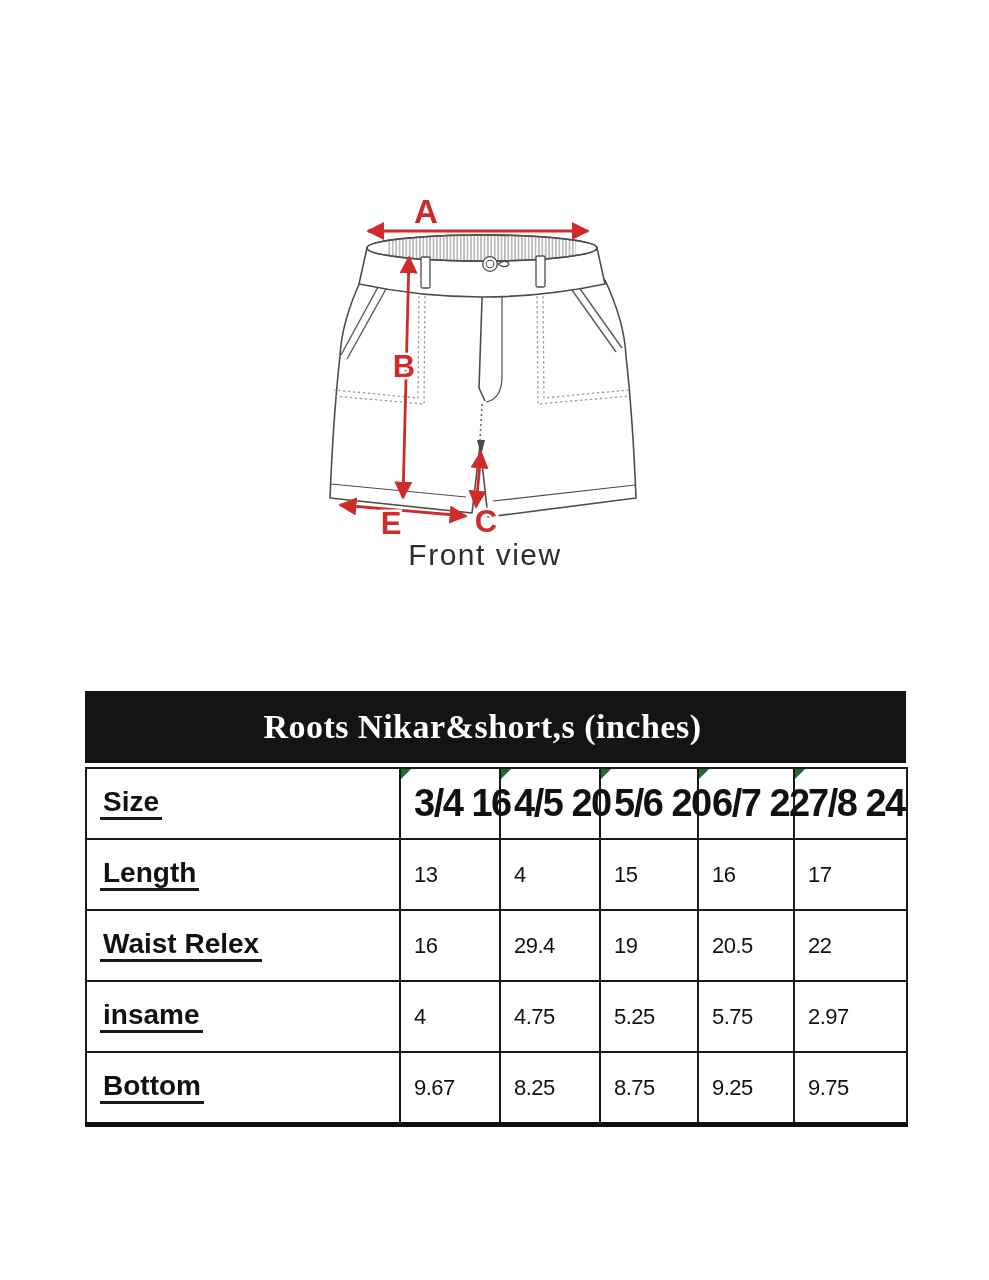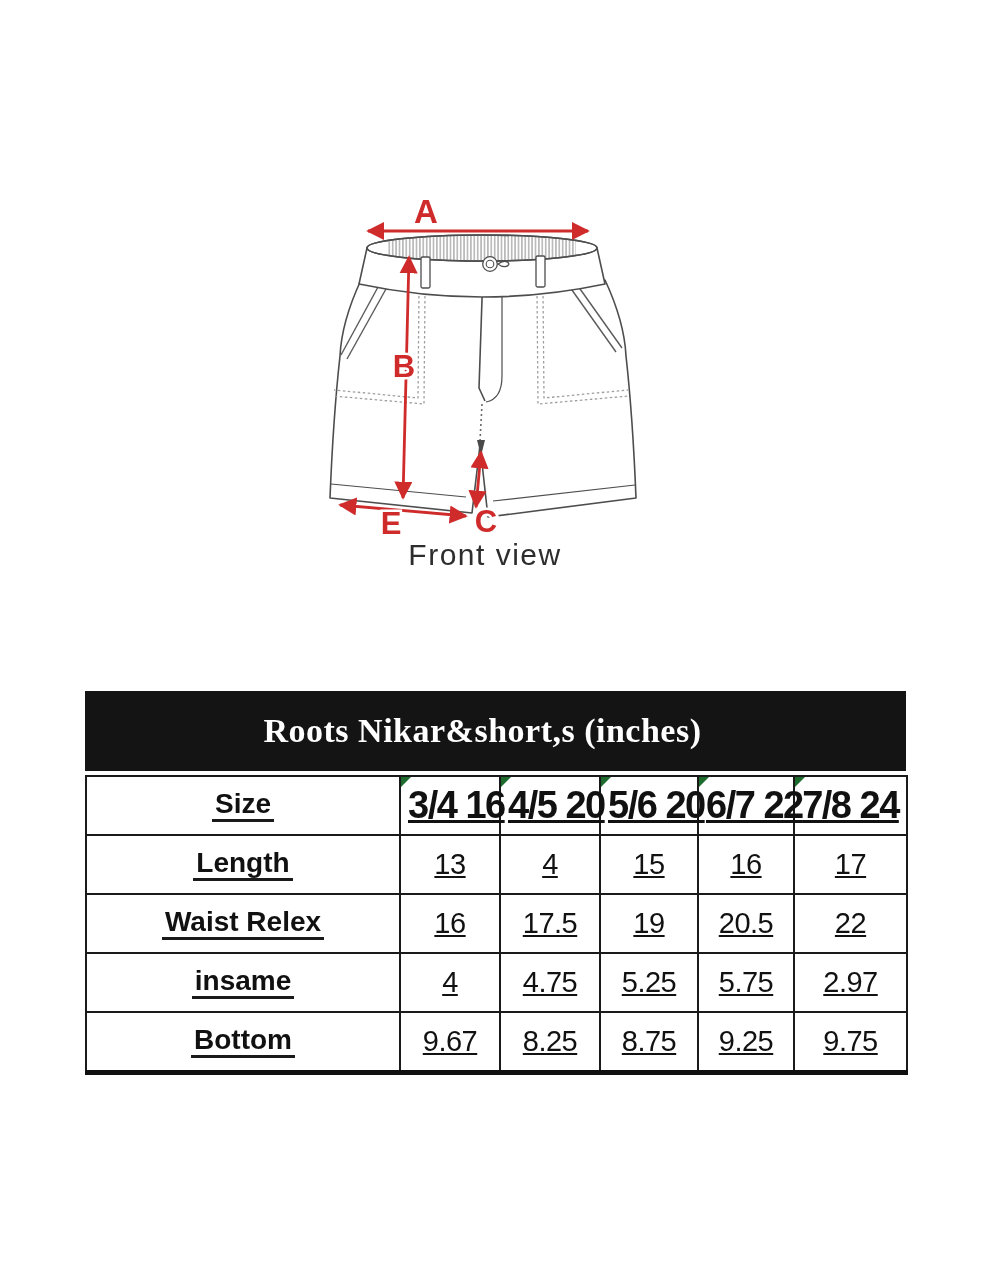--- a/index.html
+++ b/index.html
@@ -5,32 +5,32 @@
   html,body{margin:0;padding:0;background:#ffffff;}
   body{width:989px;height:1280px;position:relative;overflow:hidden;
        font-family:"Liberation Sans",sans-serif;color:#111;}
 
   
   .figure-wrap{position:absolute;left:295px;top:185px;width:410px;height:400px;}
   .figure-wrap svg{display:block;width:100%;height:100%;}
 
   
   .sheet{position:absolute;left:85px;top:691px;width:821px;}
-  .title-bar{height:80px;background:#141414;display:flex;align-items:center;
+  .title-bar{height:72px;background:#141414;display:flex;align-items:center;
              justify-content:center;padding-right:26px;box-sizing:border-box;}
   .title-bar .t{color:#ffffff;font-family:"Liberation Serif",serif;font-weight:700;
                 font-size:34px;letter-spacing:.5px;white-space:nowrap;}
   .sheet table{margin-top:4px;width:821px;table-layout:fixed;border-collapse:collapse;
                border:2px solid #1a1a1a;border-bottom:5px solid #101010;}
-  .sheet td{border:2px solid #1a1a1a;height:43px;text-align:center;vertical-align:middle;
-            padding:7px;overflow:visible;white-space:nowrap;text-decoration:underline;}
+  .sheet td{border:2px solid #1a1a1a;height:43px;text-align:left;vertical-align:middle;
+            padding:13px;overflow:visible;white-space:nowrap;}
   td.lbl .u{display:inline-block;font-weight:700;font-size:28px;
             border-bottom:3px solid #1a1a1a;padding:0 3px 1px;line-height:1.05;}
   td.size-c{position:relative;font-weight:700;font-size:38px;letter-spacing:-1.5px;}
-  td.val{font-size:29px;font-weight:400;letter-spacing:-.5px;}
+  td.val{font-size:22px;font-weight:400;letter-spacing:-.5px;}
   .tri{position:absolute;top:0;left:0;display:block;width:0;height:0;
        border-top:10px solid #1e6b2e;border-right:10px solid transparent;}
 </style>
 </head>
 <body>
 
 <div class="figure-wrap">
 <svg viewBox="295 185 410 400" xmlns="http://www.w3.org/2000/svg">
   <defs>
     <marker id="ah" viewBox="0 0 10 10" refX="9" refY="5" markerWidth="6.5" markerHeight="6.5" orient="auto-start-reverse">
@@ -132,21 +132,21 @@
         <td class="lbl"><span class="u">Length</span></td>
         <td class="val">13</td>
         <td class="val">4</td>
         <td class="val">15</td>
         <td class="val">16</td>
         <td class="val">17</td>
       </tr>
       <tr>
         <td class="lbl"><span class="u">Waist Relex</span></td>
         <td class="val">16</td>
-        <td class="val">17.5</td>
+        <td class="val">29.4</td>
         <td class="val">19</td>
         <td class="val">20.5</td>
         <td class="val">22</td>
       </tr>
       <tr>
         <td class="lbl"><span class="u">insame</span></td>
         <td class="val">4</td>
         <td class="val">4.75</td>
         <td class="val">5.25</td>
         <td class="val">5.75</td>

